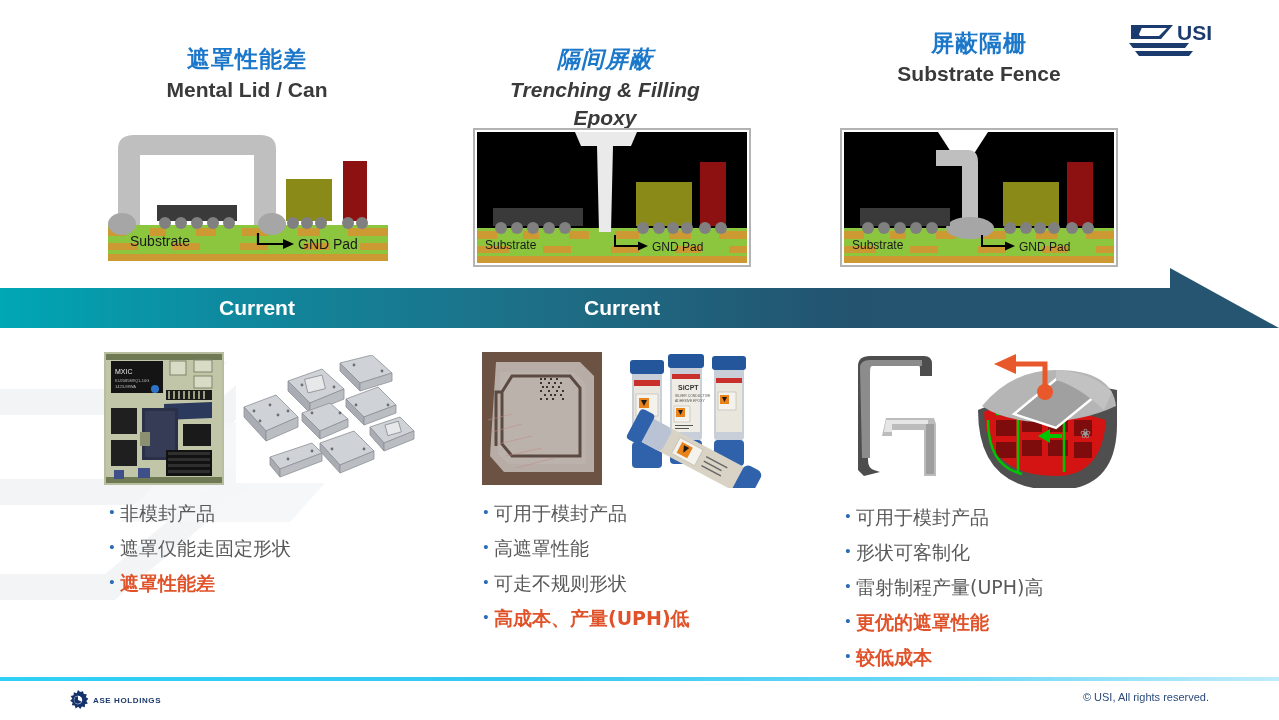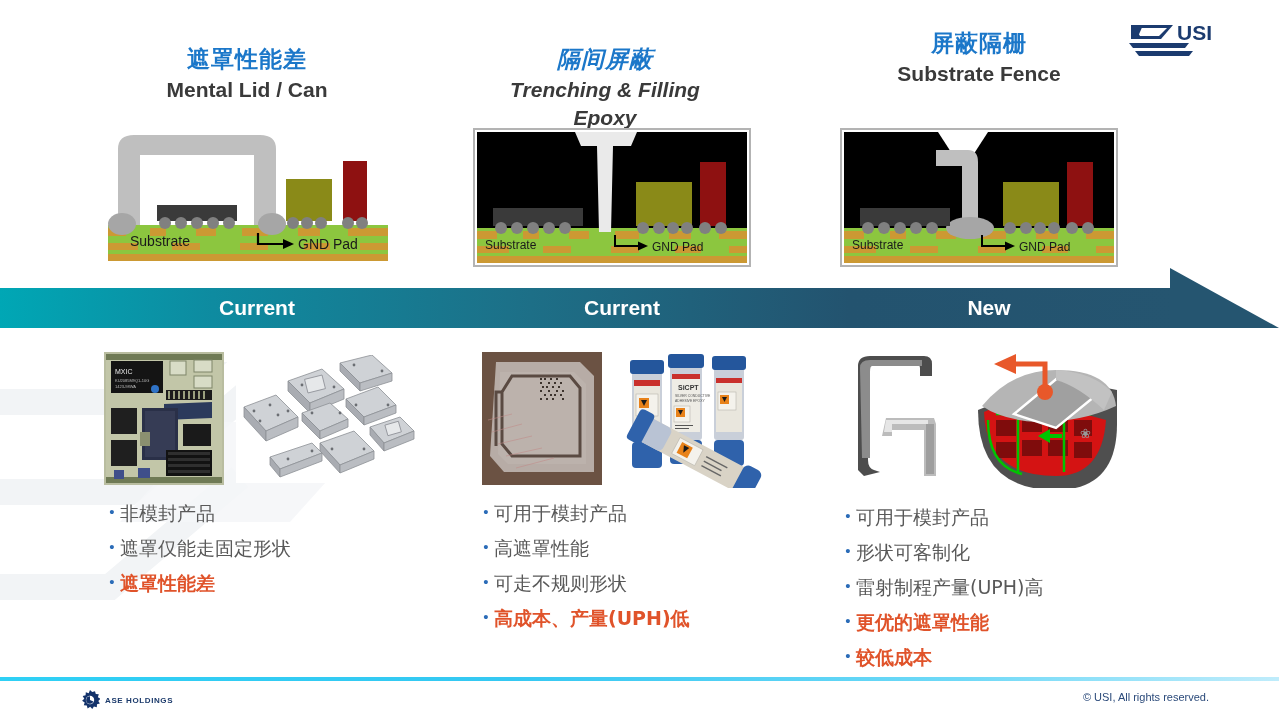--- a/index.html
+++ b/index.html
@@ -66,21 +66,21 @@
     font-size:19px;line-height:26px;color:#595959;
     font-family:"DejaVu Sans","Liberation Sans",sans-serif;
   }
   .bullet.hl .txt{color:#e0532a;font-weight:bold;}
   .bullet.hl .dot{color:#2b6cb8;}
 
   
   .footer-rule{position:absolute;left:0;top:677px;width:1279px;height:4px;
     background:linear-gradient(90deg,#2fd0f5 0%,#35c8f2 40%,#6fd9f7 75%,#bfecfb 100%);}
   .footer{position:absolute;left:0;top:681px;width:1279px;height:39px;background:#ffffff;}
-  .ase-logo{position:absolute;left:80px;top:689px;width:150px;height:22px;display:flex;align-items:center;}
+  .ase-logo{position:absolute;left:68px;top:689px;width:150px;height:22px;display:flex;align-items:center;}
   .ase-logo .ase-txt{font-size:8px;font-weight:bold;color:#1b3a6b;letter-spacing:.6px;margin-left:5px;
     font-family:"Liberation Sans",sans-serif;}
   .copyright{position:absolute;right:70px;top:691px;font-size:11px;color:#2b4a7a;
     font-family:"Liberation Sans",sans-serif;}
 </style>
 </head>
 <body>
 
 <div class="slide">
 
@@ -275,21 +275,20 @@
     <text x="179" y="123" font-family="Liberation Sans, sans-serif" font-size="12" fill="#1a1a1a">GND Pad</text>
   </svg>
 
   <div class="banner"></div>
   <svg class="banner-arrow" viewBox="0 0 109 81">
     <path d="M 0 0 L 0 60 L 109 60 Z" fill="#255570"></path>
     <rect x="0" y="20" width="10" height="40" fill="#255570"></rect>
   </svg>
   <div class="banner-label" id="label-1">Current</div>
   <div class="banner-label" id="label-2">Current</div>
-  <div class="banner-label" id="label-3">New</div>
 
   <svg class="photo" id="photo-pcb" viewBox="0 0 120 133">
     <rect x="0" y="0" width="120" height="133" fill="#b9bda0"></rect>
     <rect x="2" y="2" width="116" height="129" fill="#c2c6a8"></rect>
     <rect x="2" y="2" width="116" height="6" fill="#6f7a55"></rect>
     <rect x="2" y="125" width="116" height="6" fill="#6f7a55"></rect>
     <rect x="7" y="9" width="52" height="32" fill="#141414"></rect>
     <text x="11" y="22" font-family="Liberation Sans, sans-serif" font-size="7" fill="#e8e8e8">MXIC</text>
     <text x="11" y="30" font-family="Liberation Sans, sans-serif" font-size="4" fill="#bcbcbc">KU2085M9Q1-10G</text>
     <text x="11" y="36" font-family="Liberation Sans, sans-serif" font-size="4" fill="#bcbcbc">1423-98WA</text>

